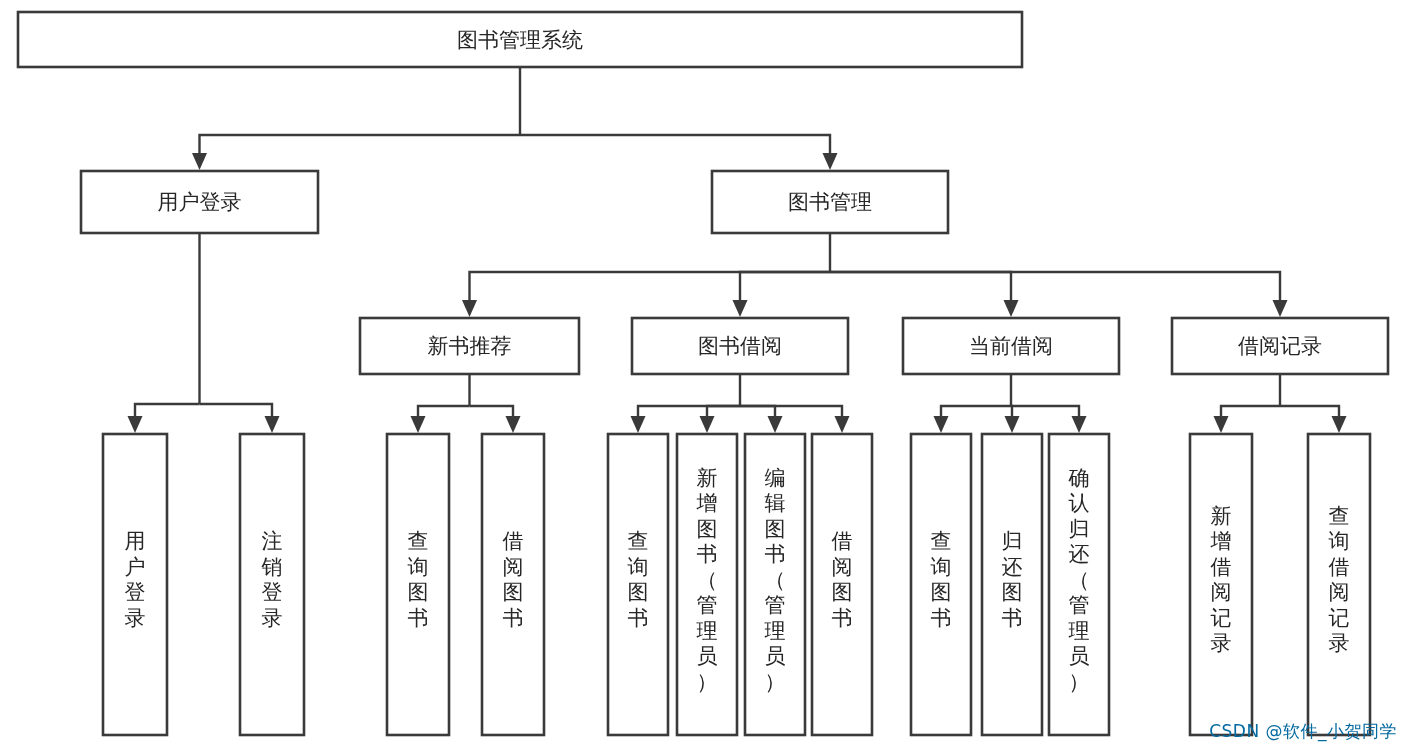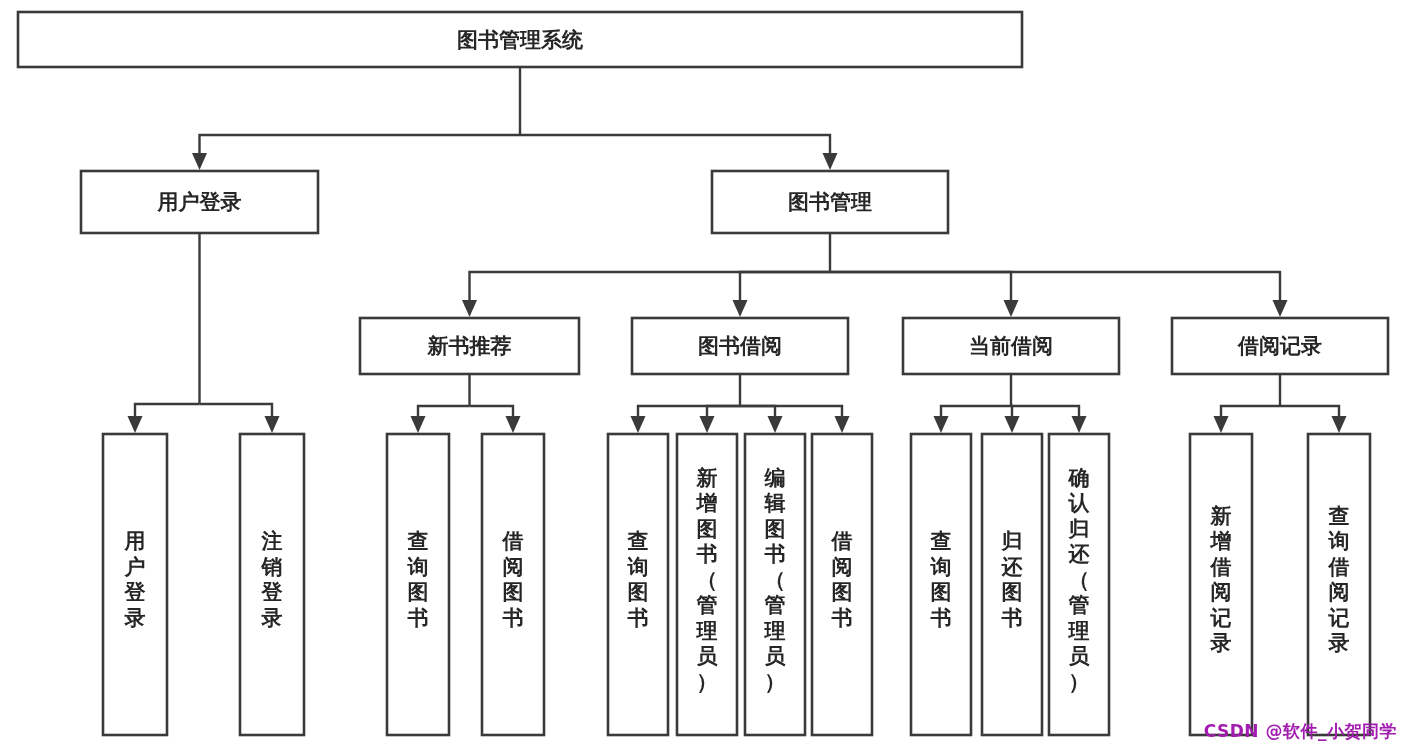--- a/index.html
+++ b/index.html
@@ -12,21 +12,20 @@
     width: 1405px;
     height: 747px;
     font-family: "DejaVu Sans", "Liberation Sans", sans-serif;
     overflow: hidden;
   }
   #diagram-root {
     position: relative;
     width: 1405px;
     height: 747px;
     background: #ffffff;
-    font-weight: bold;
   }
   svg.diagram-canvas {
     position: absolute;
     top: 0;
     left: 0;
     width: 1405px;
     height: 747px;
     display: block;
   }
   .node-box {
@@ -56,21 +55,21 @@
   .arrow-head {
     fill: #3a3a3a;
     stroke: none;
   }
   .watermark-text {
     position: absolute;
     right: 8px;
     bottom: 4px;
     font-family: "DejaVu Sans", "Liberation Sans", sans-serif;
     font-size: 17px;
-    color: #a21caf;
+    color: #0369a1;
     letter-spacing: 0.5px;
     white-space: nowrap;
     pointer-events: none;
   }
 </style>
 </head>
 <body>
 
 <div id="diagram-root">
   <svg class="diagram-canvas" id="diagram-canvas" viewBox="0 0 1405 747" xmlns="http://www.w3.org/2000/svg">

